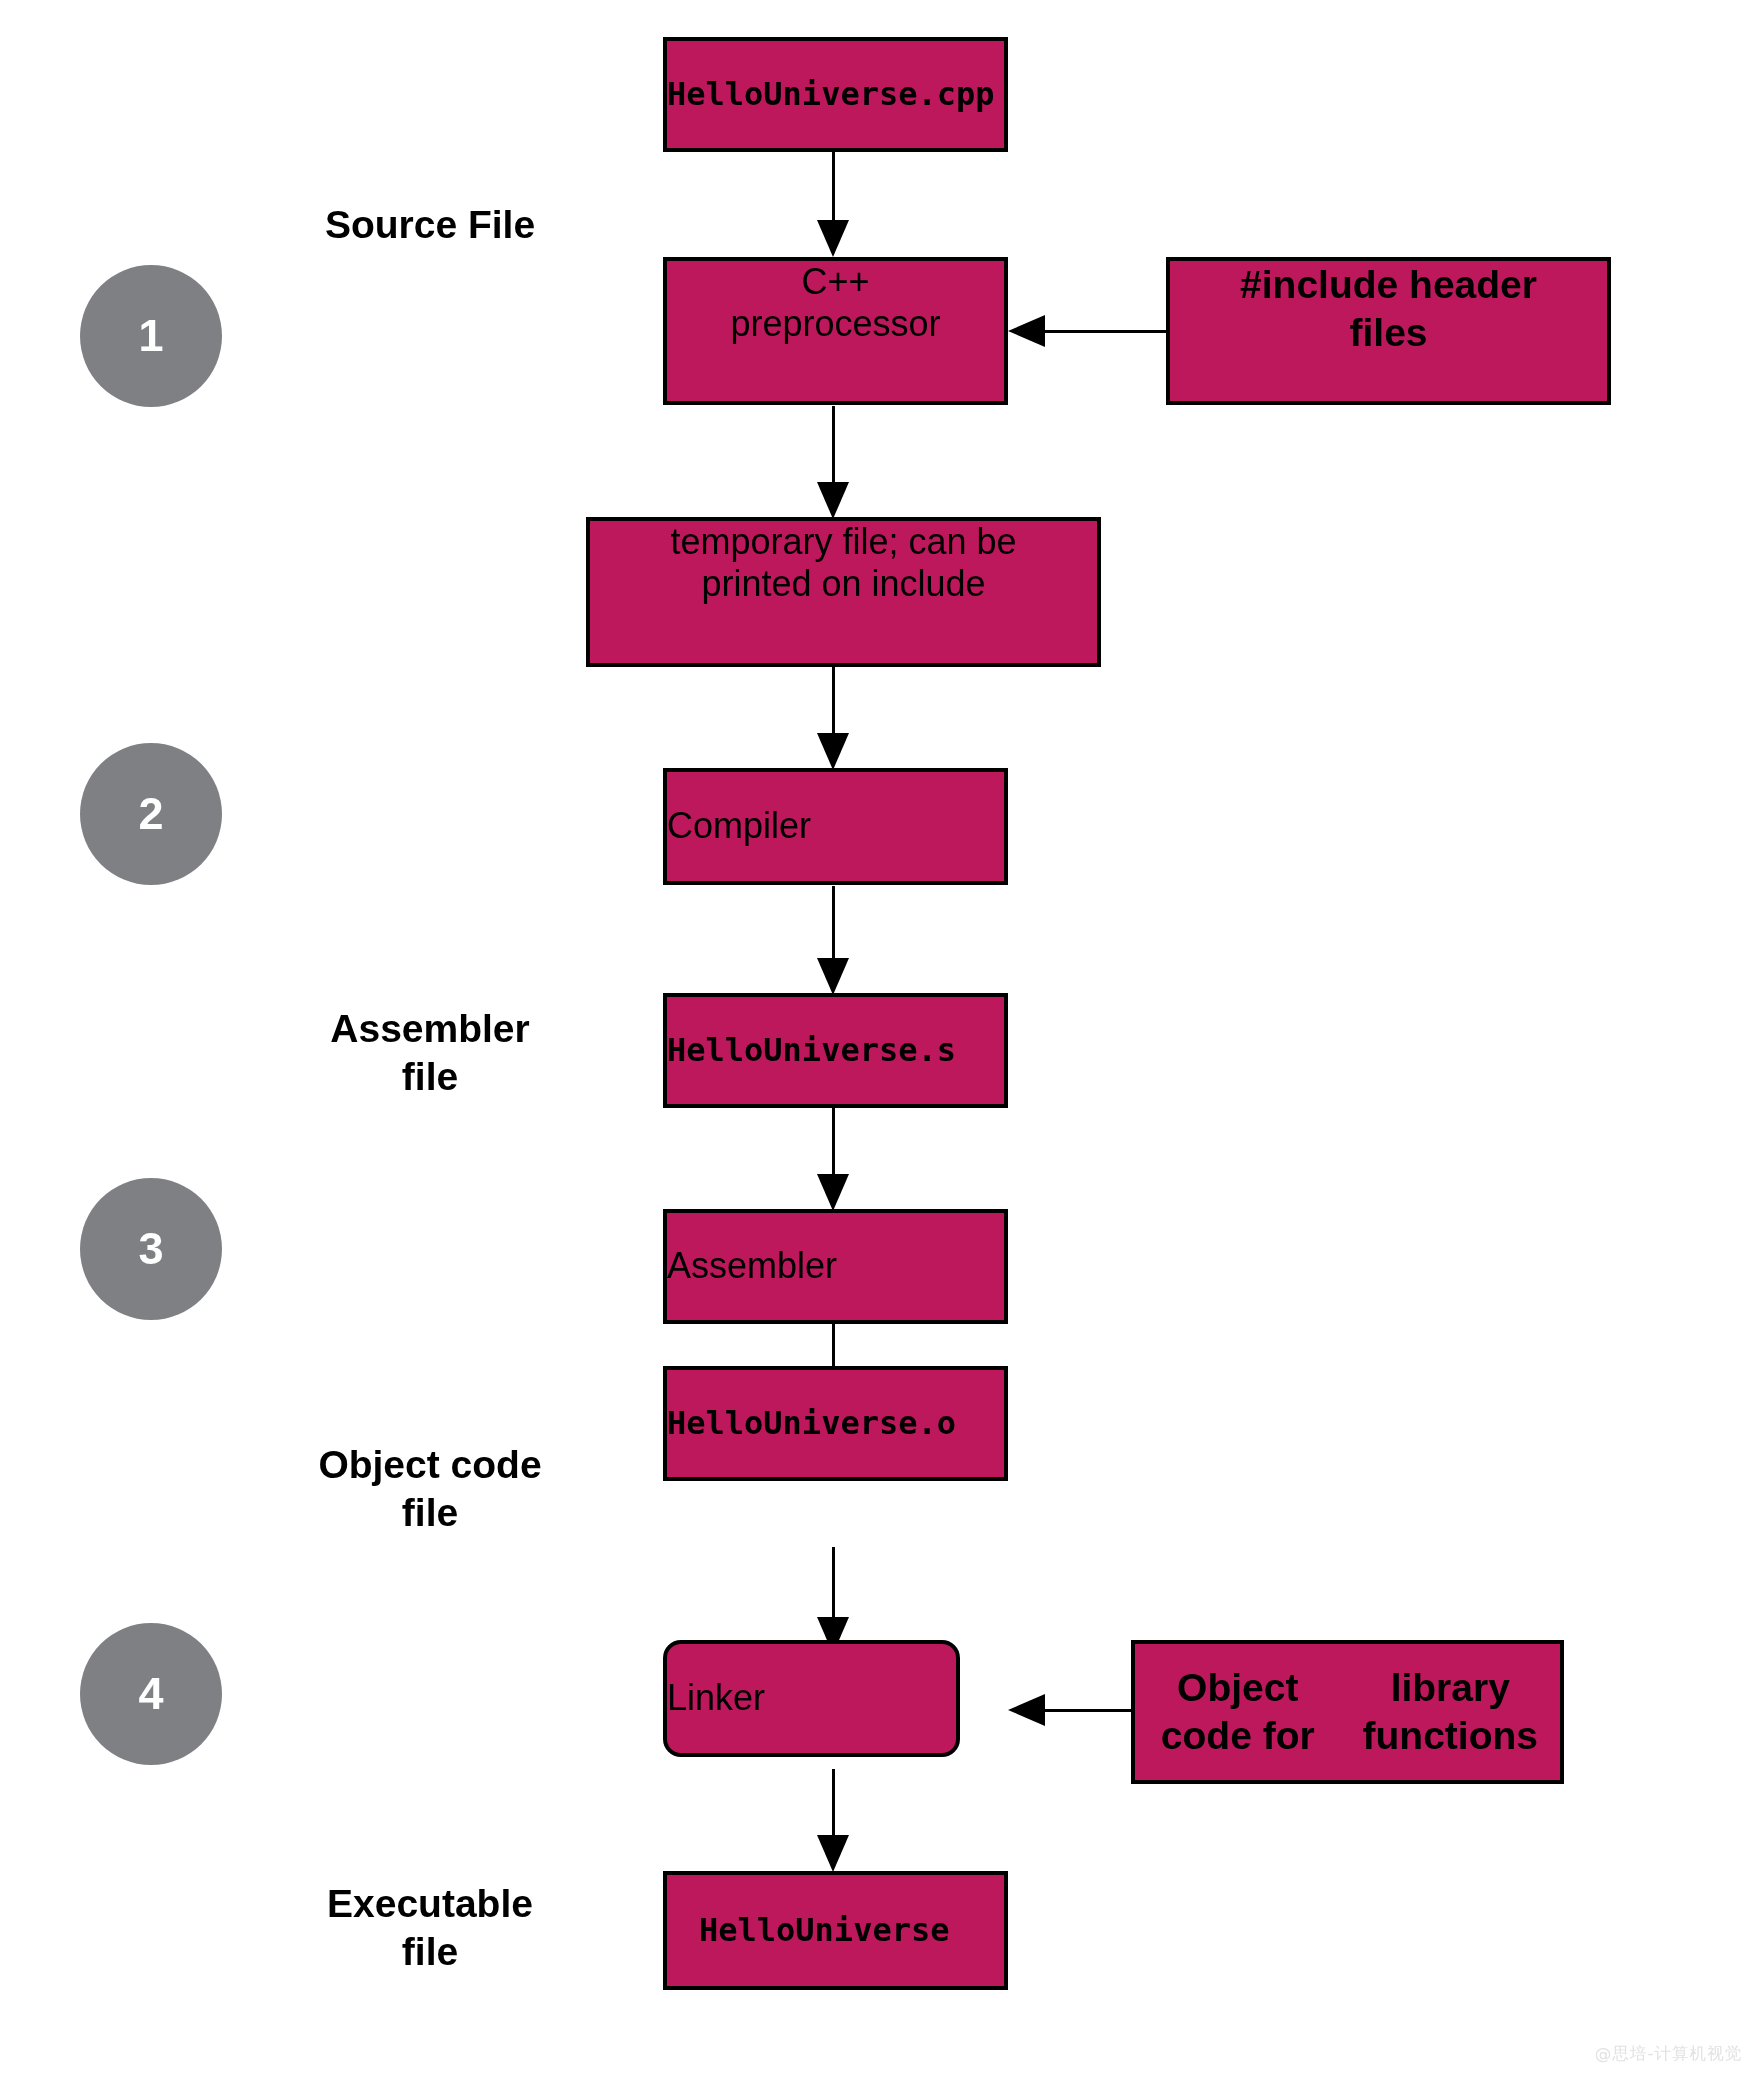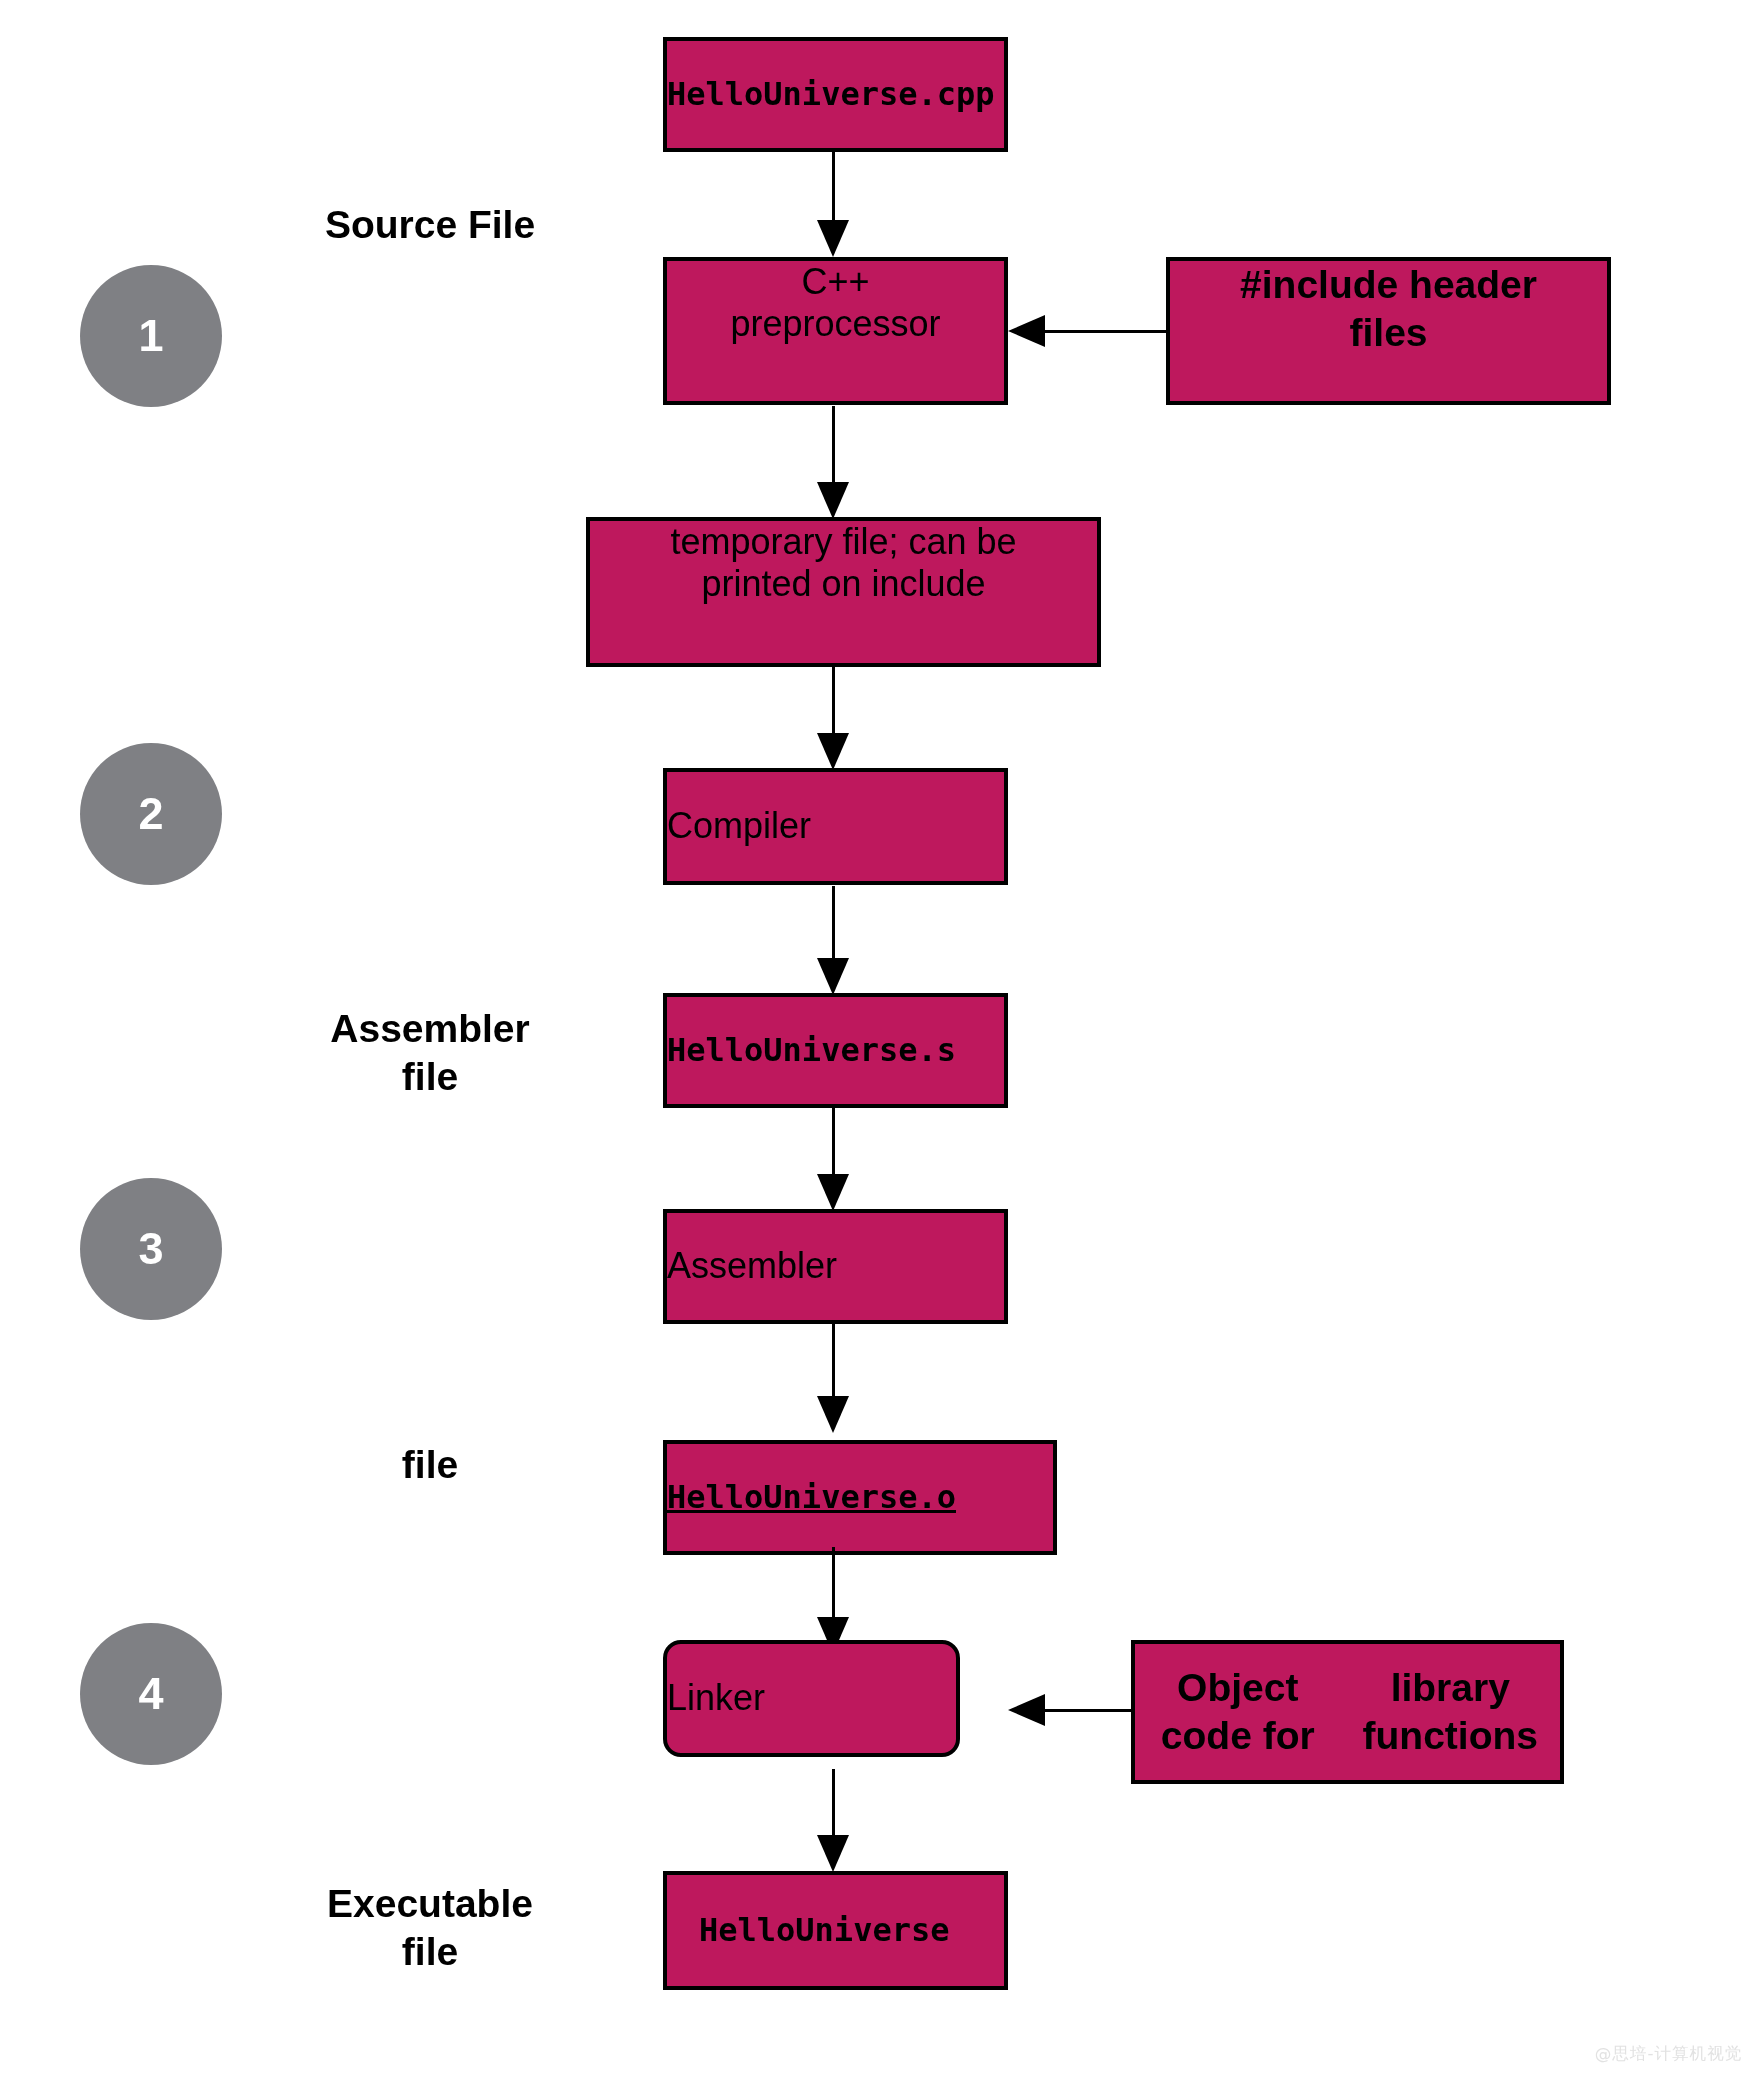--- a/index.html
+++ b/index.html
@@ -145,20 +145,21 @@
   <div class="stage-label" style="left:269px; top:201px;">
     <span>Source File</span>
   </div>
 
   <div class="stage-label" style="left:269px; top:1005px;">
     <div>Assembler</div>
     <div>file</div>
   </div>
 
   <div class="stage-label" style="left:269px; top:1441px;">
+    <div>Object code</div>
     <div>file</div>
   </div>
 
   <div class="stage-label" style="left:269px; top:1880px;">
     <div>Executable</div>
     <div>file</div>
   </div>
 
   <div class="step-circle" style="left:80px; top:265px;">
     <span>1</span>
@@ -232,21 +233,21 @@
 
   <div class="node sans" style="left:663px; top:1209px; width:345px; height:115px;">
     <span>Assembler</span>
   </div>
 
   <div class="arrow-v" style="left:817px; top:1324px; height:109px;">
     <div class="shaft" style="height:72px;"></div>
     <div class="head"></div>
   </div>
 
-  <div class="node mono" style="left:663px; top:1440px; width:394px; height:115px;text-decoration:underline;">
+  <div class="node mono" style="left:663px; top:1366px; width:345px; height:115px;">
     <span>HelloUniverse.o</span>
   </div>
 
   <div class="arrow-v" style="left:817px; top:1547px; height:107px;">
     <div class="shaft" style="height:70px;"></div>
     <div class="head"></div>
   </div>
 
   <div class="node sans" style="left:663px; top:1640px; width:297px; height:117px;border-radius:18px;">
     <span>Linker</span>

